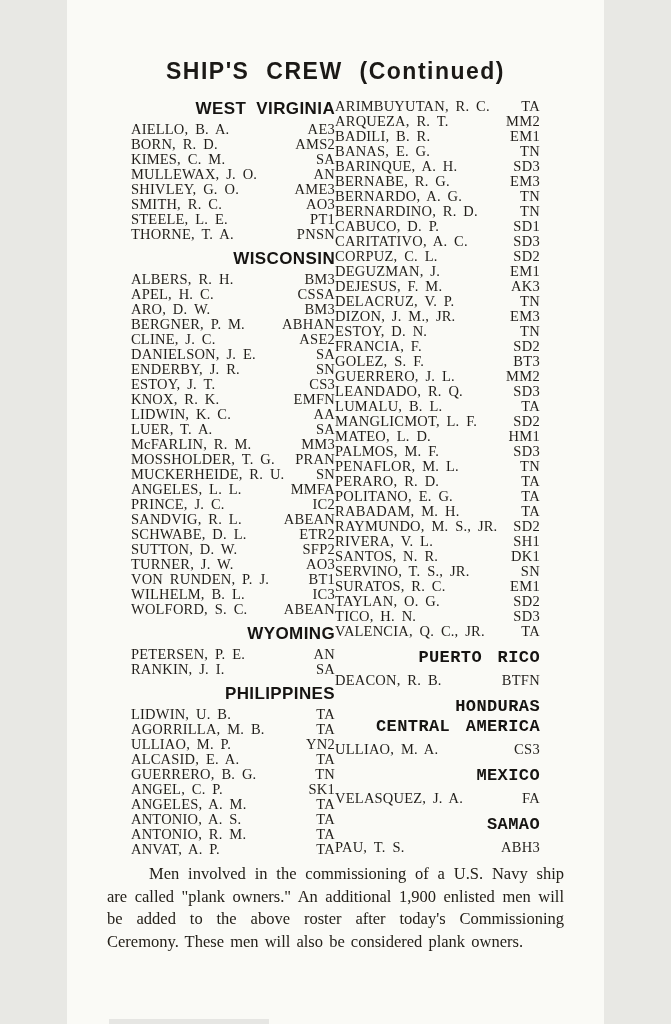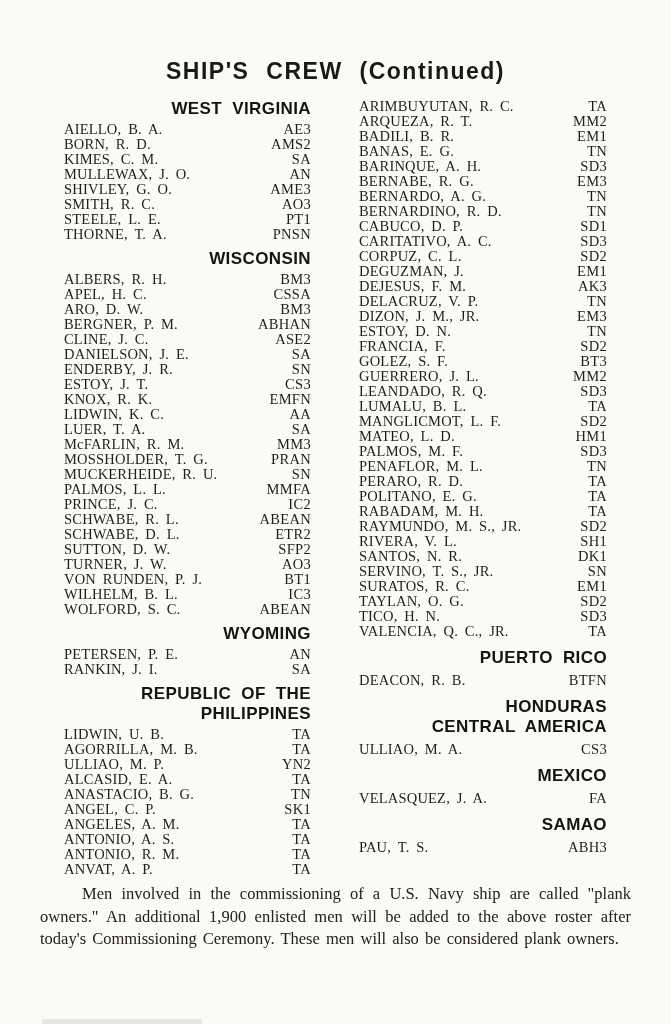--- a/index.html
+++ b/index.html
@@ -2,21 +2,21 @@
 <html style="--ink: #211e1a; --paper: #fafaf6;"><head>
 <meta charset="utf-8">
 <style>
   :root{
     --ink:#211e1a;
     --paper:#fafaf6;
   }
   html,body{margin:0;padding:0;background:#e8e8e4;}
   .page{
     position:relative;
-    width:671px;height:1024px;
+    width:537px;height:1024px;
     margin:0 auto;
     background:var(--paper);
     color:var(--ink);
     box-sizing:border-box;
     padding:58px 64px 0 64px;
     font-family:"Liberation Serif","DejaVu Serif",serif;
     overflow:hidden;
   }
   .title{
     margin:0 0 14px 0;
@@ -41,21 +41,21 @@
     font-family:"Liberation Sans","DejaVu Sans",sans-serif;
     font-size:17px;
     font-weight:700;
     line-height:20px;
     letter-spacing:0.4px;
     word-spacing:5px;
     color:#161412;
   }
   .col-left .section-heading{margin:7px 0 3px;}
   .col-left .section:first-child .section-heading{margin-top:0;}
-  .col-right .section-heading{margin:9px 0 5px;}
+  .col-right .section-heading{margin:9px 0 5px;font-family:Liberation Mono, monospace;}
   .row{
     display:flex;
     justify-content:space-between;
     align-items:baseline;
     line-height:15px;
     font-size:14.5px;
   }
   .nm{
     white-space:nowrap;
     word-spacing:3px;
@@ -179,29 +179,29 @@
           </div>
           <div class="row">
             <span class="nm">MOSSHOLDER, T. G.</span>
             <span class="rt">PRAN</span>
           </div>
           <div class="row">
             <span class="nm">MUCKERHEIDE, R. U.</span>
             <span class="rt">SN</span>
           </div>
           <div class="row">
-            <span class="nm">PALMOS, L. L.</span>
+            <span class="nm">ANGELES, L. L.</span>
             <span class="rt">MMFA</span>
           </div>
           <div class="row">
             <span class="nm">PRINCE, J. C.</span>
             <span class="rt">IC2</span>
           </div>
           <div class="row">
-            <span class="nm">SCHWABE, R. L.</span>
+            <span class="nm">SANDVIG, R. L.</span>
             <span class="rt">ABEAN</span>
           </div>
           <div class="row">
             <span class="nm">SCHWABE, D. L.</span>
             <span class="rt">ETR2</span>
           </div>
           <div class="row">
             <span class="nm">SUTTON, D. W.</span>
             <span class="rt">SFP2</span>
           </div>
@@ -230,41 +230,40 @@
             <span class="nm">PETERSEN, P. E.</span>
             <span class="rt">AN</span>
           </div>
           <div class="row">
             <span class="nm">RANKIN, J. I.</span>
             <span class="rt">SA</span>
           </div>
         </div>
         <div class="section">
           <div class="section-heading">
-            <div class="heading-line">REPUBLIC OF THE</div>
             <div class="heading-line">PHILIPPINES</div>
           </div>
           <div class="row">
             <span class="nm">LIDWIN, U. B.</span>
             <span class="rt">TA</span>
           </div>
           <div class="row">
             <span class="nm">AGORRILLA, M. B.</span>
             <span class="rt">TA</span>
           </div>
           <div class="row">
             <span class="nm">ULLIAO, M. P.</span>
             <span class="rt">YN2</span>
           </div>
           <div class="row">
             <span class="nm">ALCASID, E. A.</span>
             <span class="rt">TA</span>
           </div>
           <div class="row">
-            <span class="nm">ANASTACIO, B. G.</span>
+            <span class="nm">GUERRERO, B. G.</span>
             <span class="rt">TN</span>
           </div>
           <div class="row">
             <span class="nm">ANGEL, C. P.</span>
             <span class="rt">SK1</span>
           </div>
           <div class="row">
             <span class="nm">ANGELES, A. M.</span>
             <span class="rt">TA</span>
           </div>

